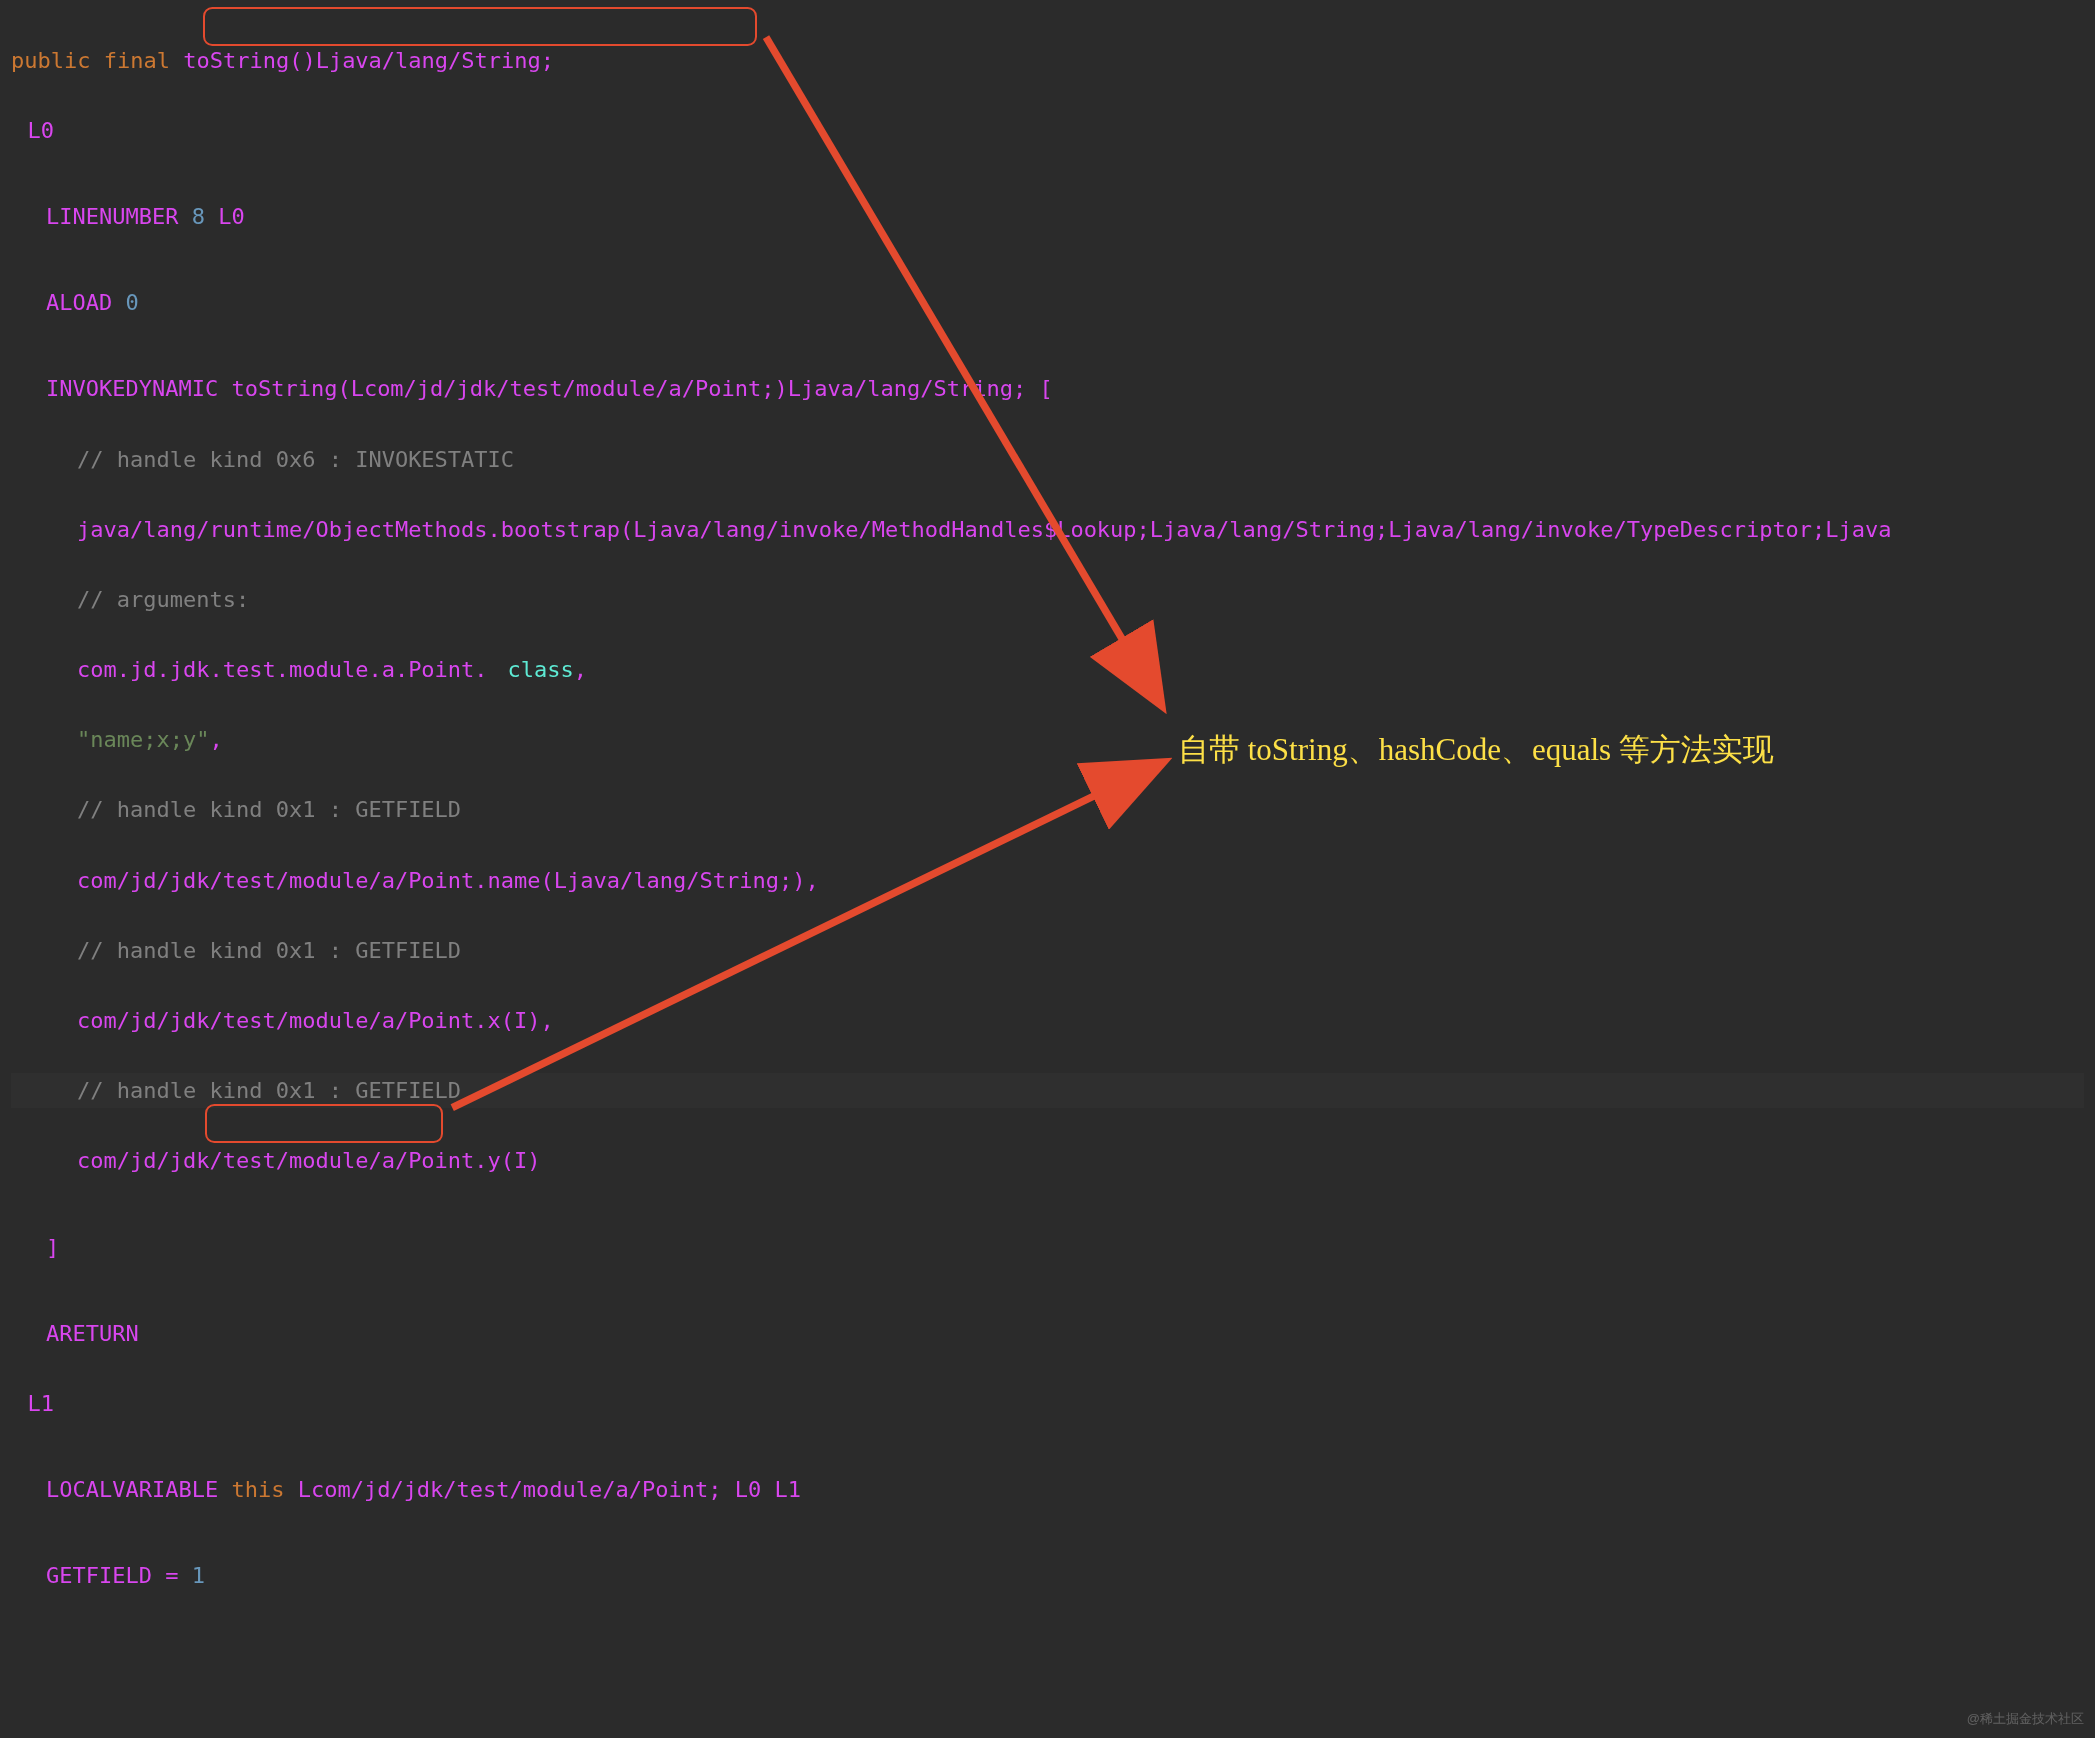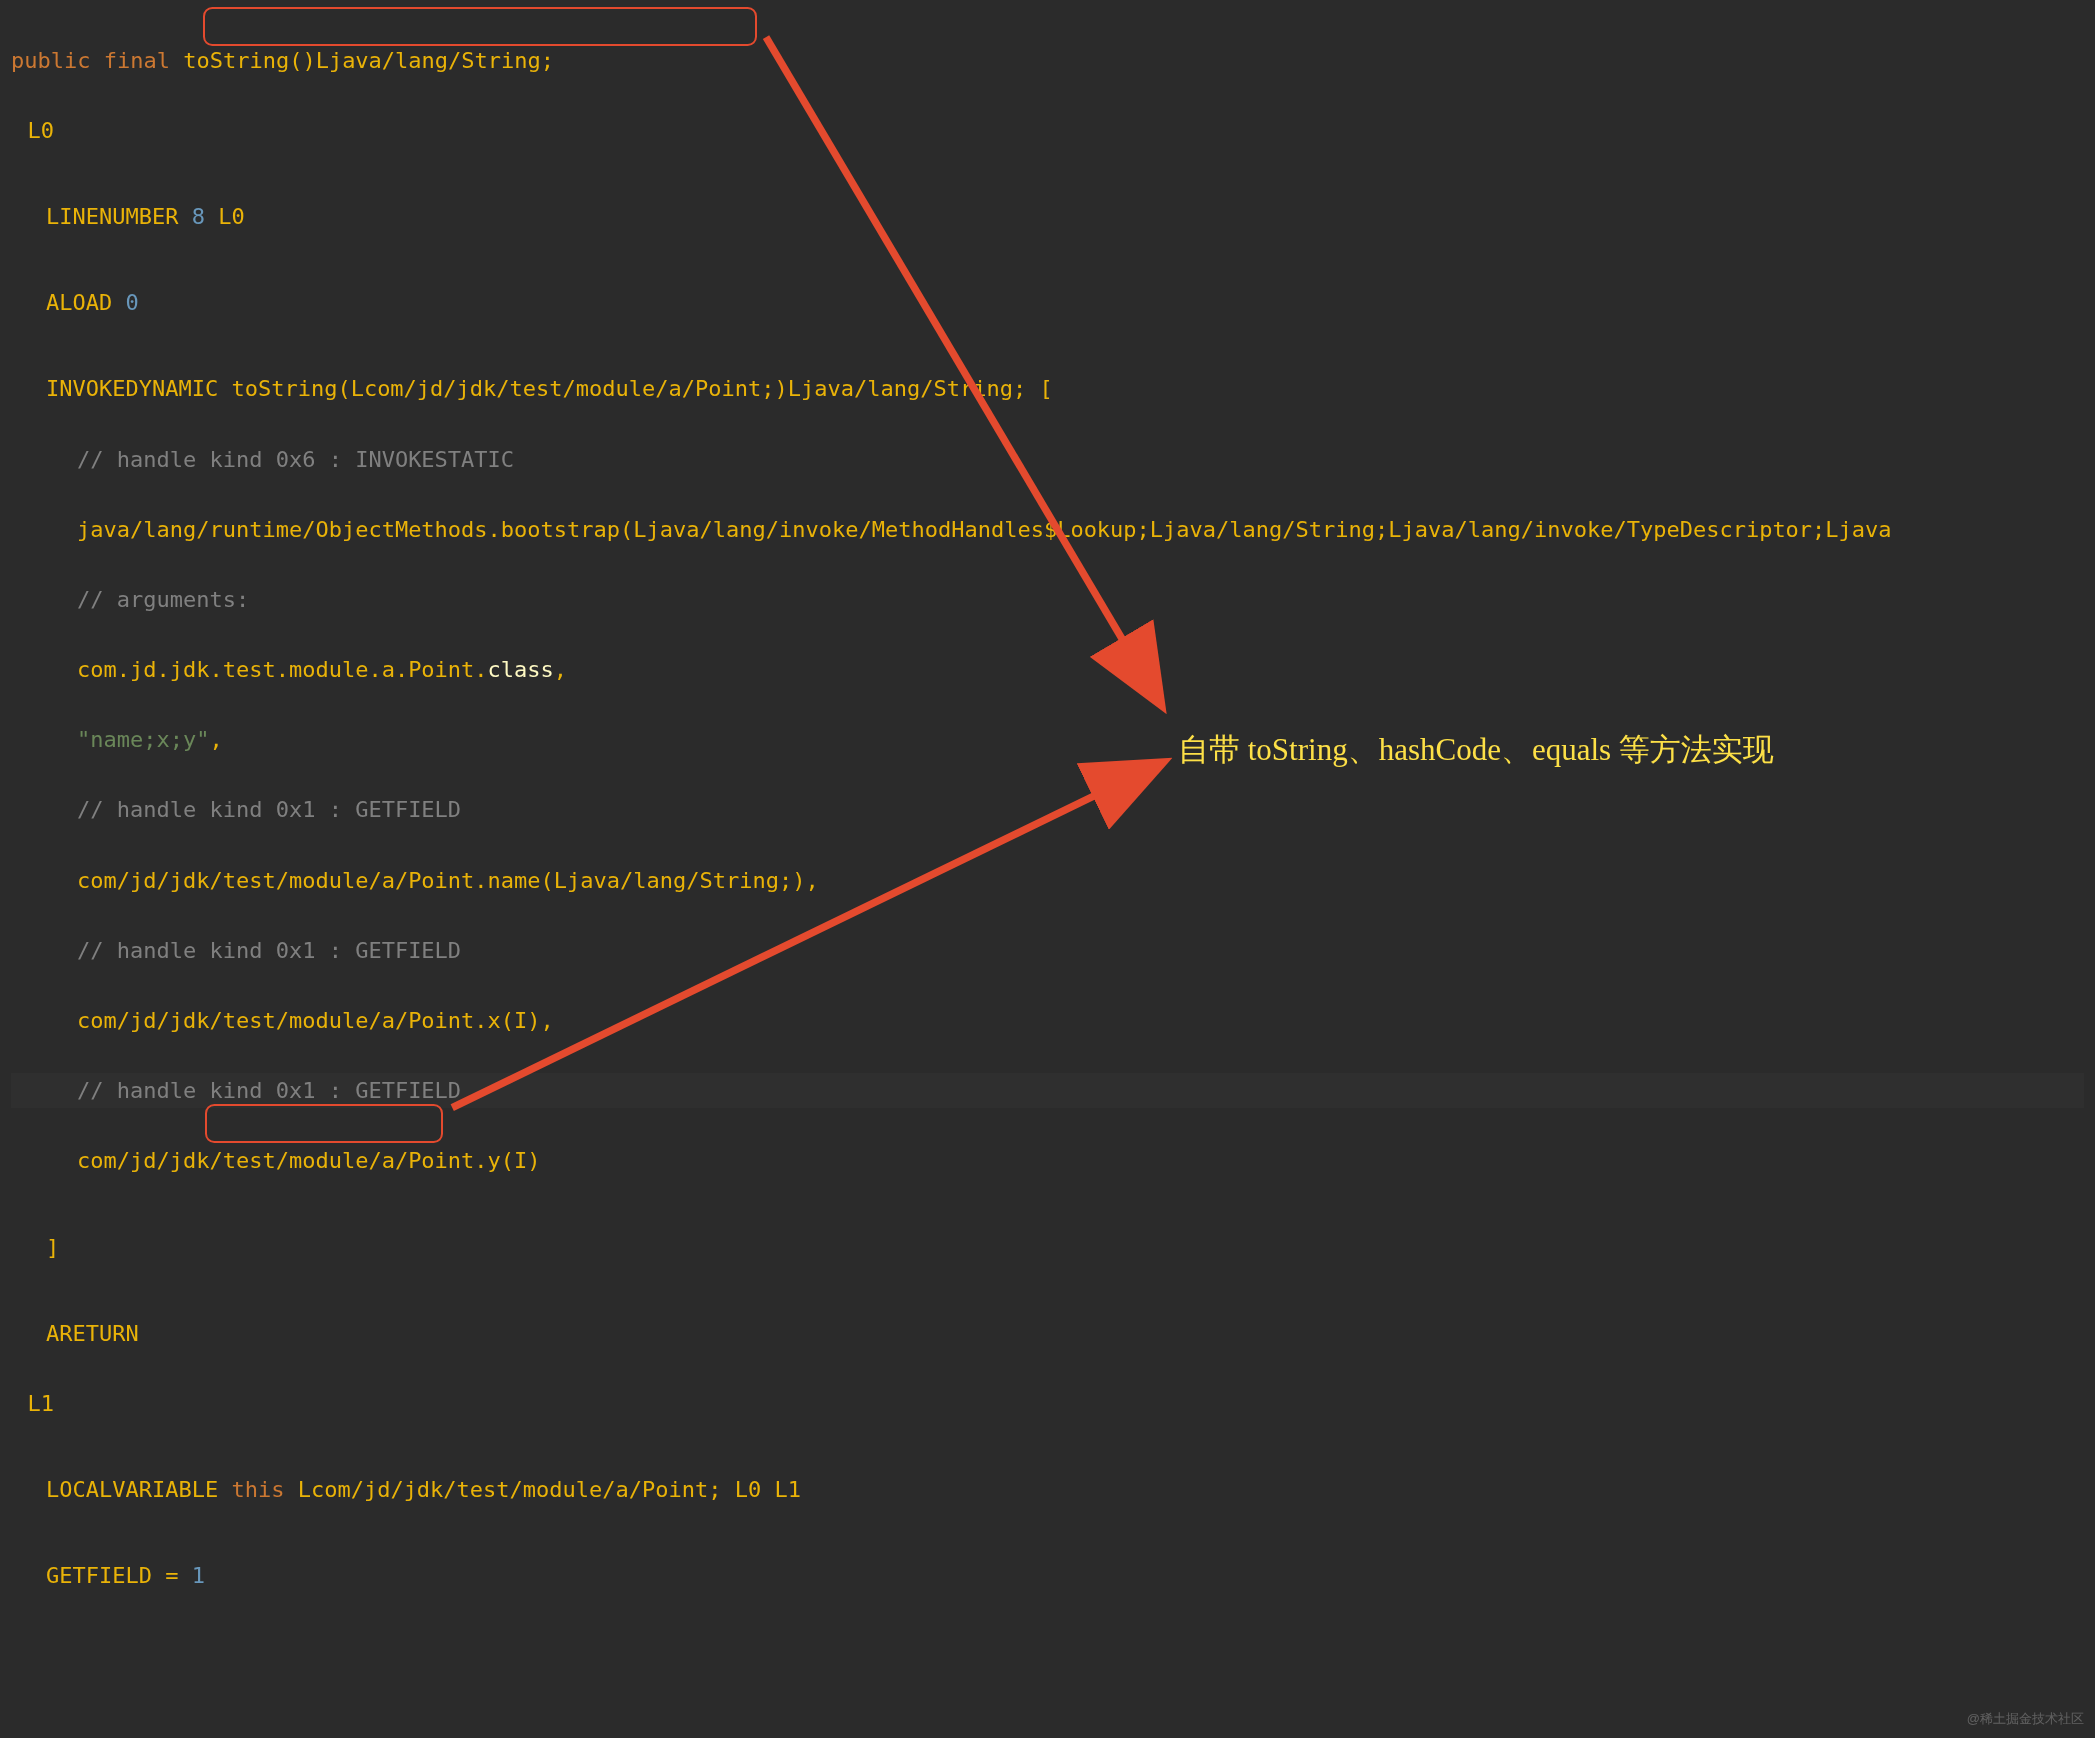--- a/index.html
+++ b/index.html
@@ -24,22 +24,22 @@
   }
   .line { display: block; height: 35px; }
   .line.hl { background: rgba(255,255,255,0.02); }
   .ind1 { padding-left: 16.6px; }
   .ind2 { padding-left: 35px; margin-top: 16px; }
   .ind3 { padding-left: 66px; }
   .kw { color: #cc7832; }
   .num { color: #6897bb; }
   .str { color: #6a8759; }
   .comment { color: #808080; }
-  .cls { color: #fef9c3; }
-  .txt { color: #eab308; }
+  .cls { color: #5eead4; margin-left: 20px; }
+  .txt { color: #d946ef; }
   .highlight-box1 {
     position: absolute;
     border: 2.8px solid #e44a2e;
     border-radius: 9.2px;
     left: 203px;
     top: 7.4px;
     width: 554px;
     height: 39px;
   }
   .highlight-box2 {

